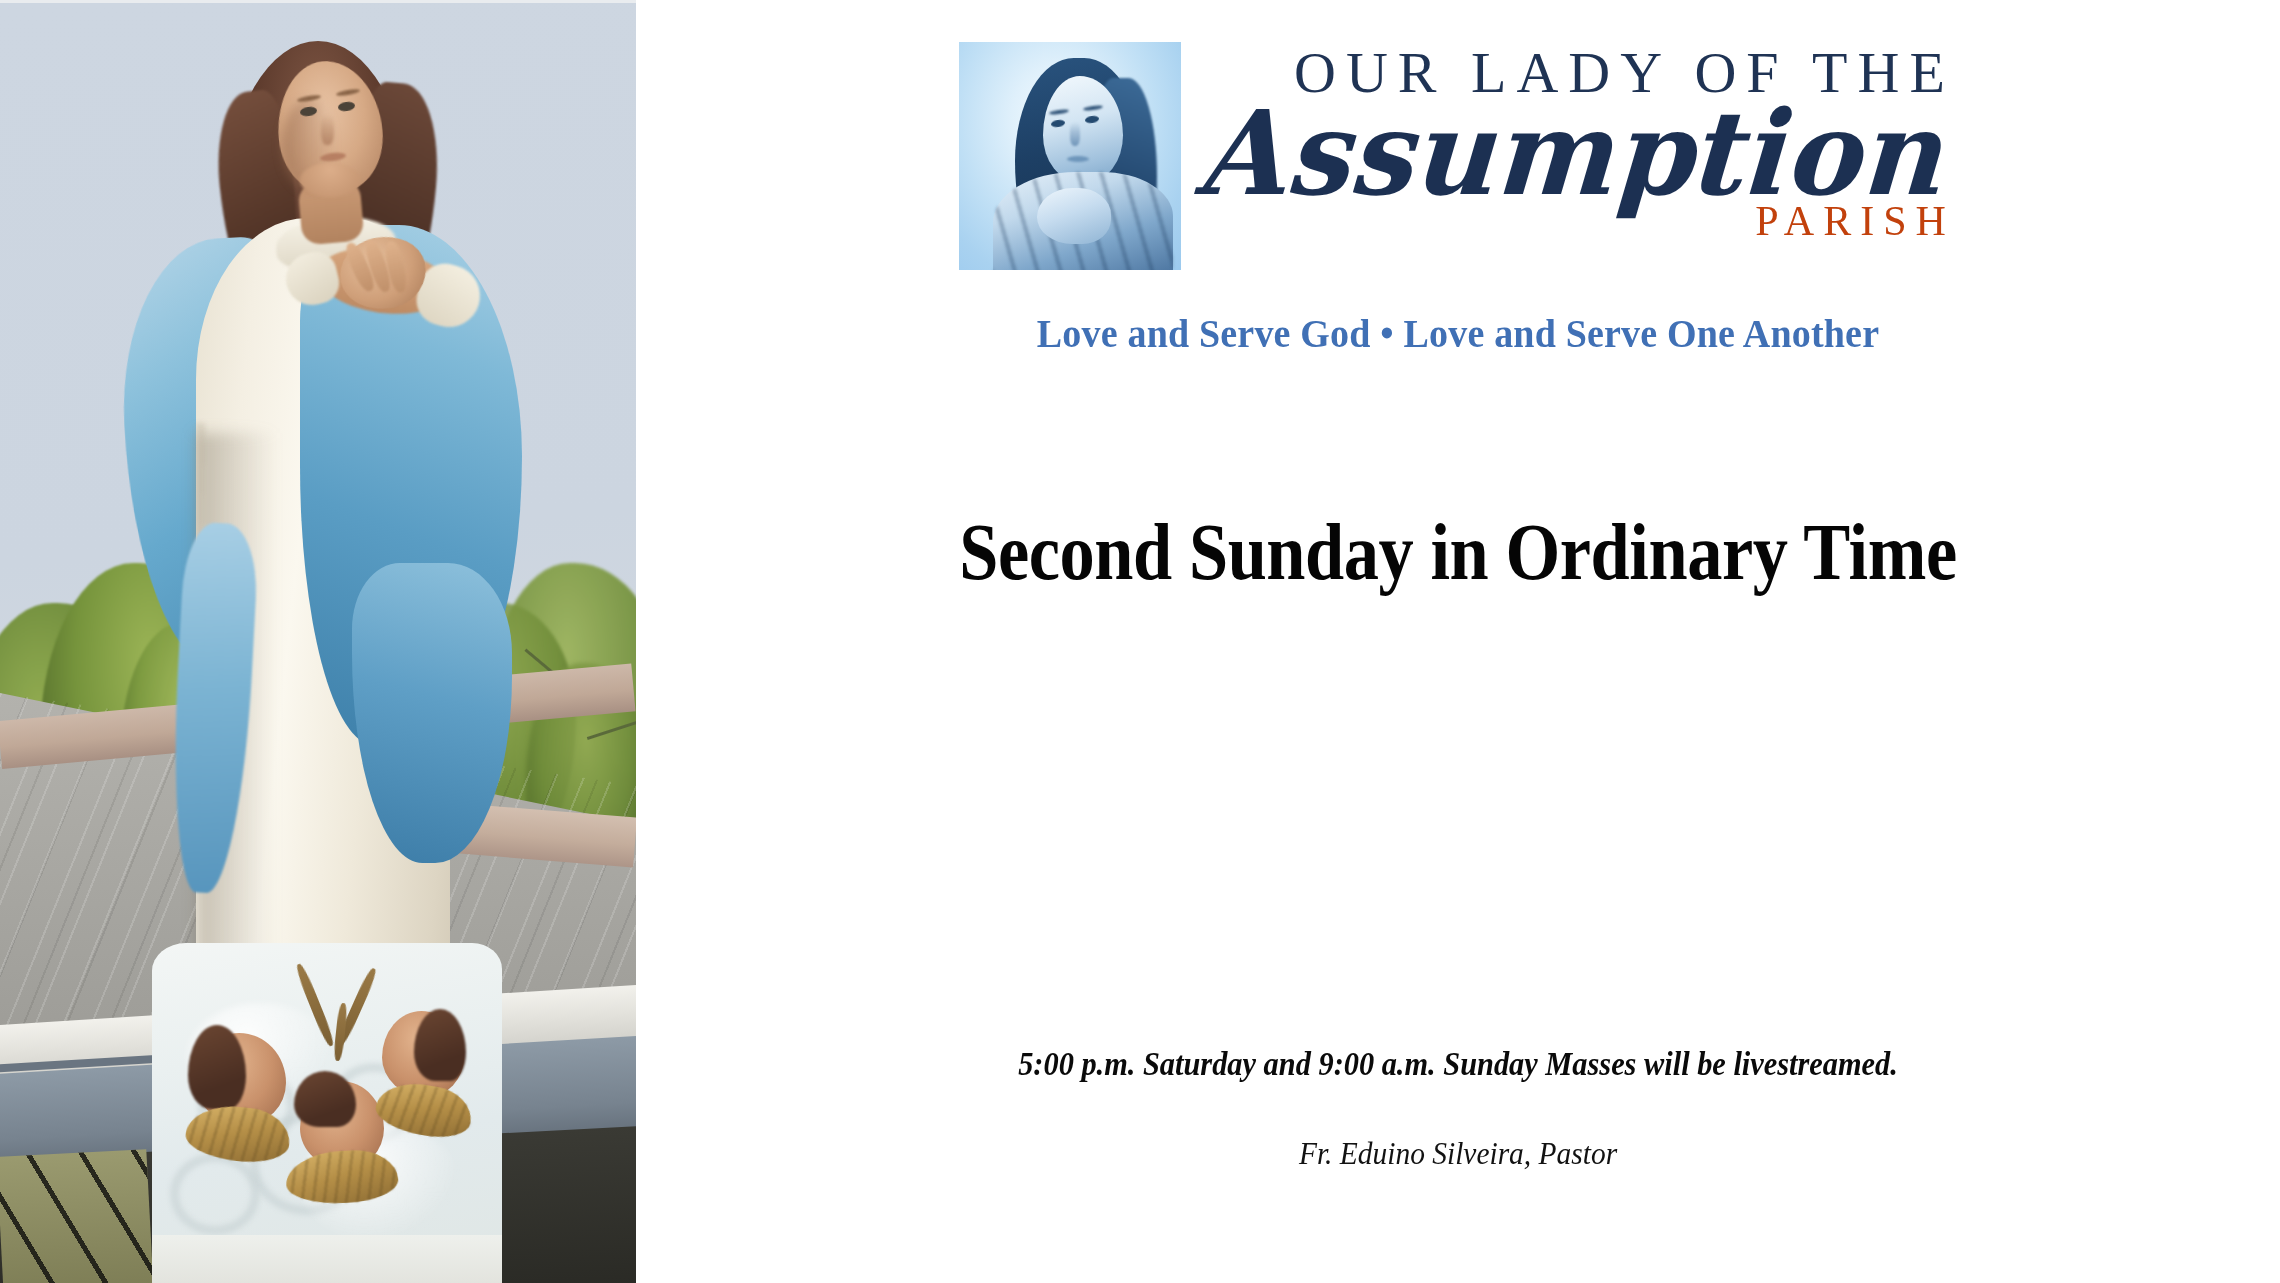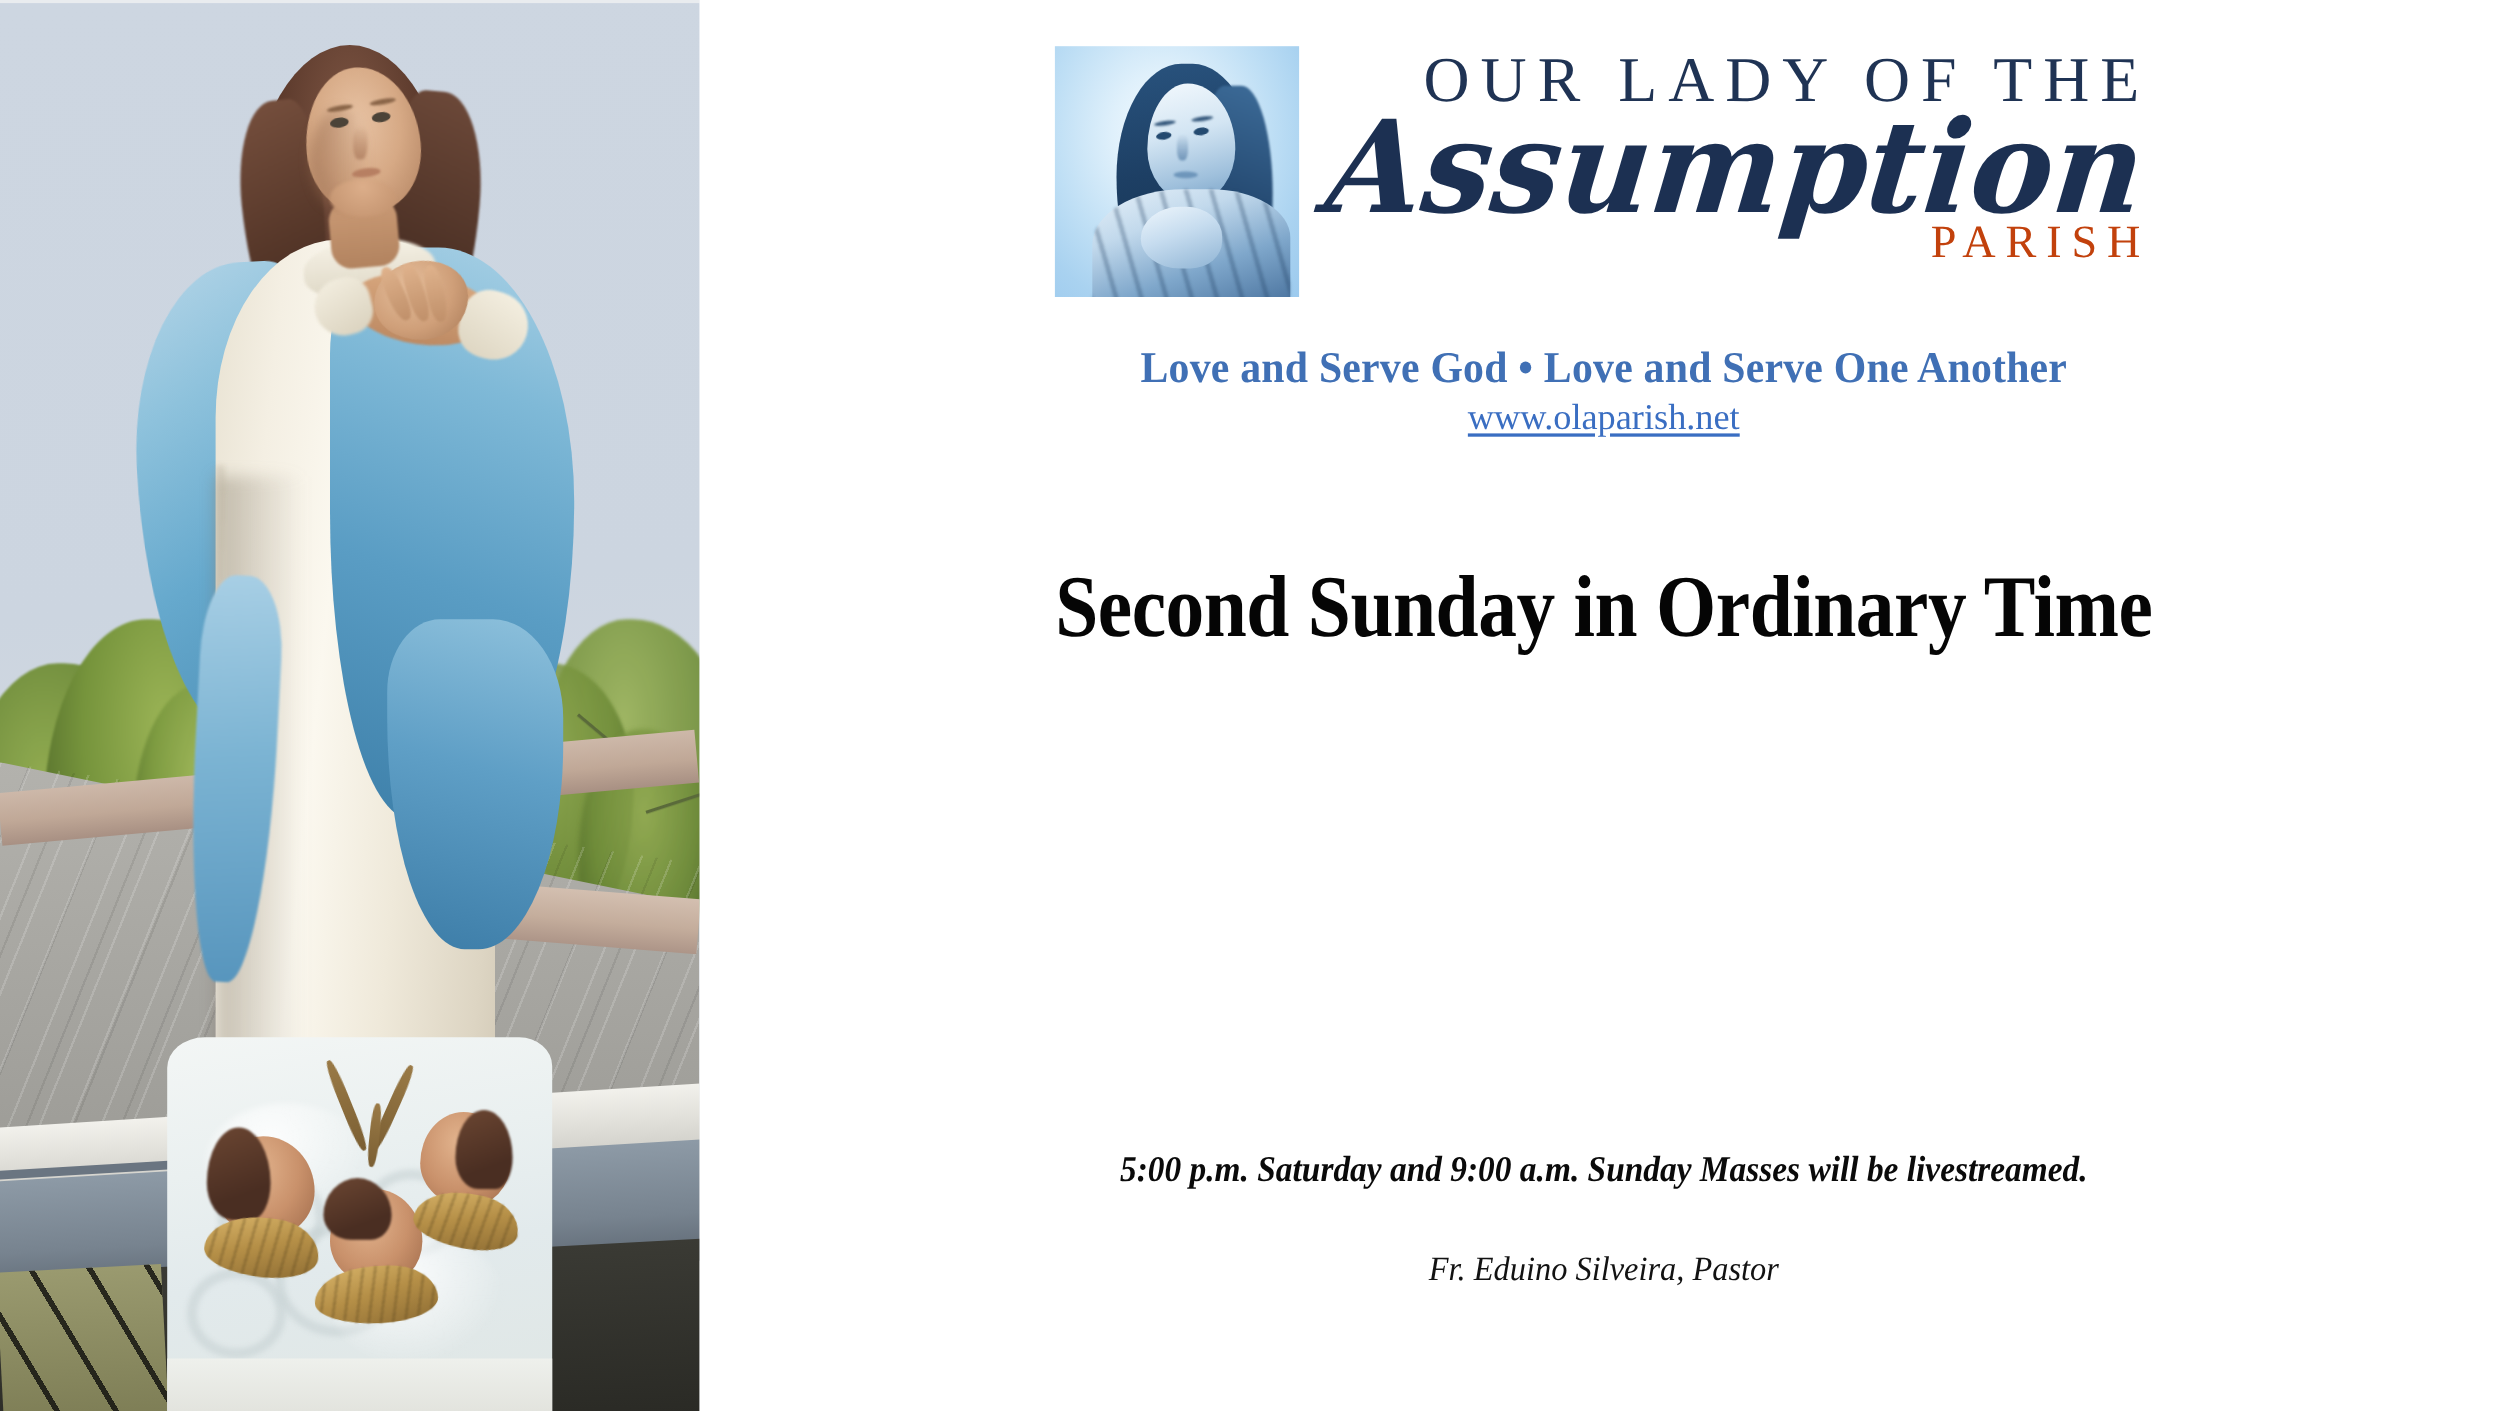--- a/index.html
+++ b/index.html
@@ -557,23 +557,20 @@
 
       <div class="logo-words">
         <div class="lw-line1">OUR LADY OF THE</div>
         <div class="lw-script">Assumption</div>
         <div class="lw-line3">PARISH</div>
       </div>
     </div>
 
     <div class="tagline">Love and Serve God • Love and Serve One Another</div>
 
-    <div class="weburl">
-      <span class="url">www.olaparish.net</span>
-    </div>
 
     <div class="main-title">Second Sunday in Ordinary Time</div>
 
 
     <div class="livestream">5:00 p.m. Saturday and 9:00 a.m. Sunday Masses will be livestreamed.</div>
 
     <div class="pastor">Fr. Eduino Silveira, Pastor</div>
   </div>
 </div>
 

